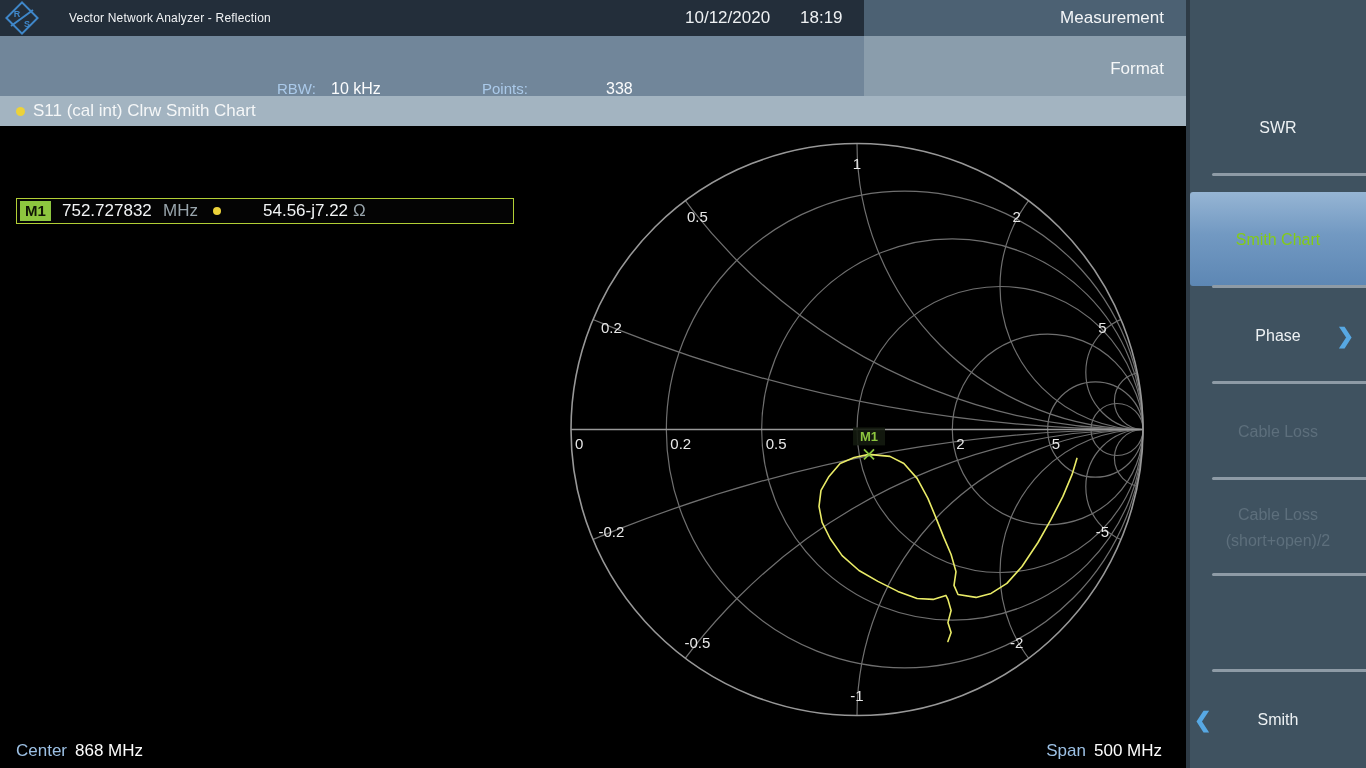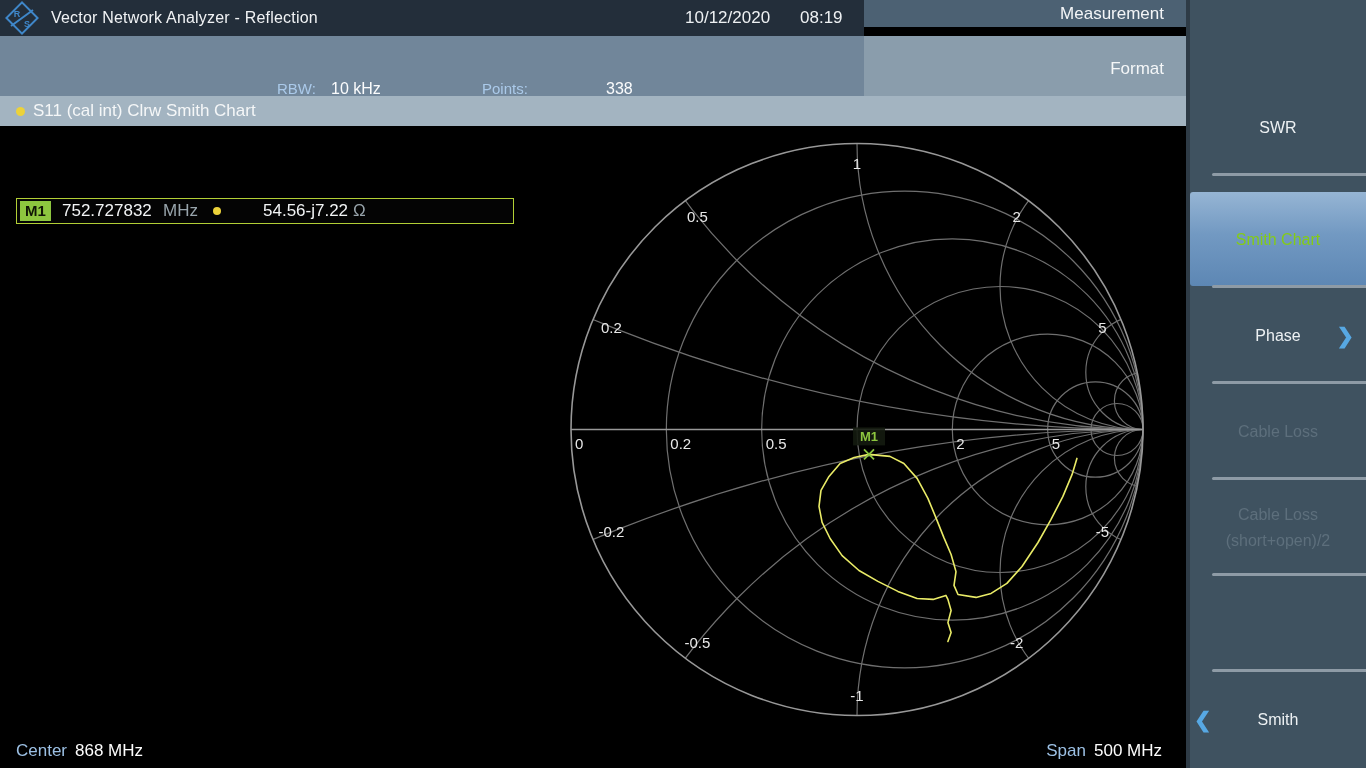--- a/index.html
+++ b/index.html
@@ -3,25 +3,25 @@
 <meta charset="utf-8">
 <style>
   * { margin:0; padding:0; box-sizing:border-box; }
   html,body { background:#000; }
   body { font-family:"Liberation Sans", sans-serif; }
   .screen { position:relative; width:1366px; height:768px; overflow:hidden; background:#000; }
 
   
   .topbar-left { position:absolute; left:0; top:0; width:864px; height:36px; background:#232e3a;
                  display:flex; align-items:center; }
-  .topbar-title { color:#f1f3f5; font-size:16px; margin-left:7px; letter-spacing:.2px; }
+  .topbar-title { color:#f1f3f5; font-size:12px; margin-left:25px; letter-spacing:.2px; }
   .topbar-datetime { position:absolute; top:0; height:36px; display:flex; align-items:center; color:#eef1f3; font-size:17px; }
   .dt-date { position:absolute; left:685px; }
   .dt-time { position:absolute; left:800px; }
-  .topbar-right { position:absolute; left:864px; top:0; width:322px; height:27px; background:#4c6173;
+  .topbar-right { position:absolute; left:864px; top:0; width:322px; height:36px; background:#4c6173;
                   display:flex; align-items:center; justify-content:flex-end; padding-right:22px; }
   .topbar-right span { color:#f3f5f7; font-size:17px; }
 
   .row2-left { position:absolute; left:0; top:36px; width:864px; height:60px; background:#71869a; }
   .row2-left span { position:absolute; top:43px; line-height:20px; }
   .hdr-label { color:#abcaea; font-size:15px; }
   .hdr-value { color:#fbfcfd; font-size:16px; }
   .rbw-label { left:277px; }  .rbw-value { left:331px; }
   .points-label { left:482px; } .points-value { left:606px; }
   .row2-right { position:absolute; left:864px; top:36px; width:322px; height:60px; background:#8a9dac;
@@ -79,21 +79,21 @@
     <svg width="44" height="36" viewBox="0 0 44 36">
       <g stroke="#3f87c9" fill="none" stroke-width="2">
         <rect x="11" y="7" width="22" height="22" transform="rotate(45 22 18)"></rect>
         <line x1="11" y1="26" x2="33" y2="10"></line>
       </g>
       <text x="17" y="17" font-size="9" font-weight="bold" fill="#3f87c9" text-anchor="middle">R</text>
       <text x="27" y="27" font-size="9" font-weight="bold" fill="#3f87c9" text-anchor="middle">S</text>
     </svg>
     <span class="topbar-title">Vector Network Analyzer - Reflection</span>
     <span class="topbar-datetime dt-date">10/12/2020</span>
-    <span class="topbar-datetime dt-time">08:19</span>
+    <span class="topbar-datetime dt-time">18:19</span>
   </div>
   <div class="topbar-right">
     <span>Measurement</span>
   </div>
 
   <div class="row2-left">
     <span class="hdr-label rbw-label">RBW:</span>
     <span class="hdr-value rbw-value">10 kHz</span>
     <span class="hdr-label points-label">Points:</span>
     <span class="hdr-value points-value">338</span>

